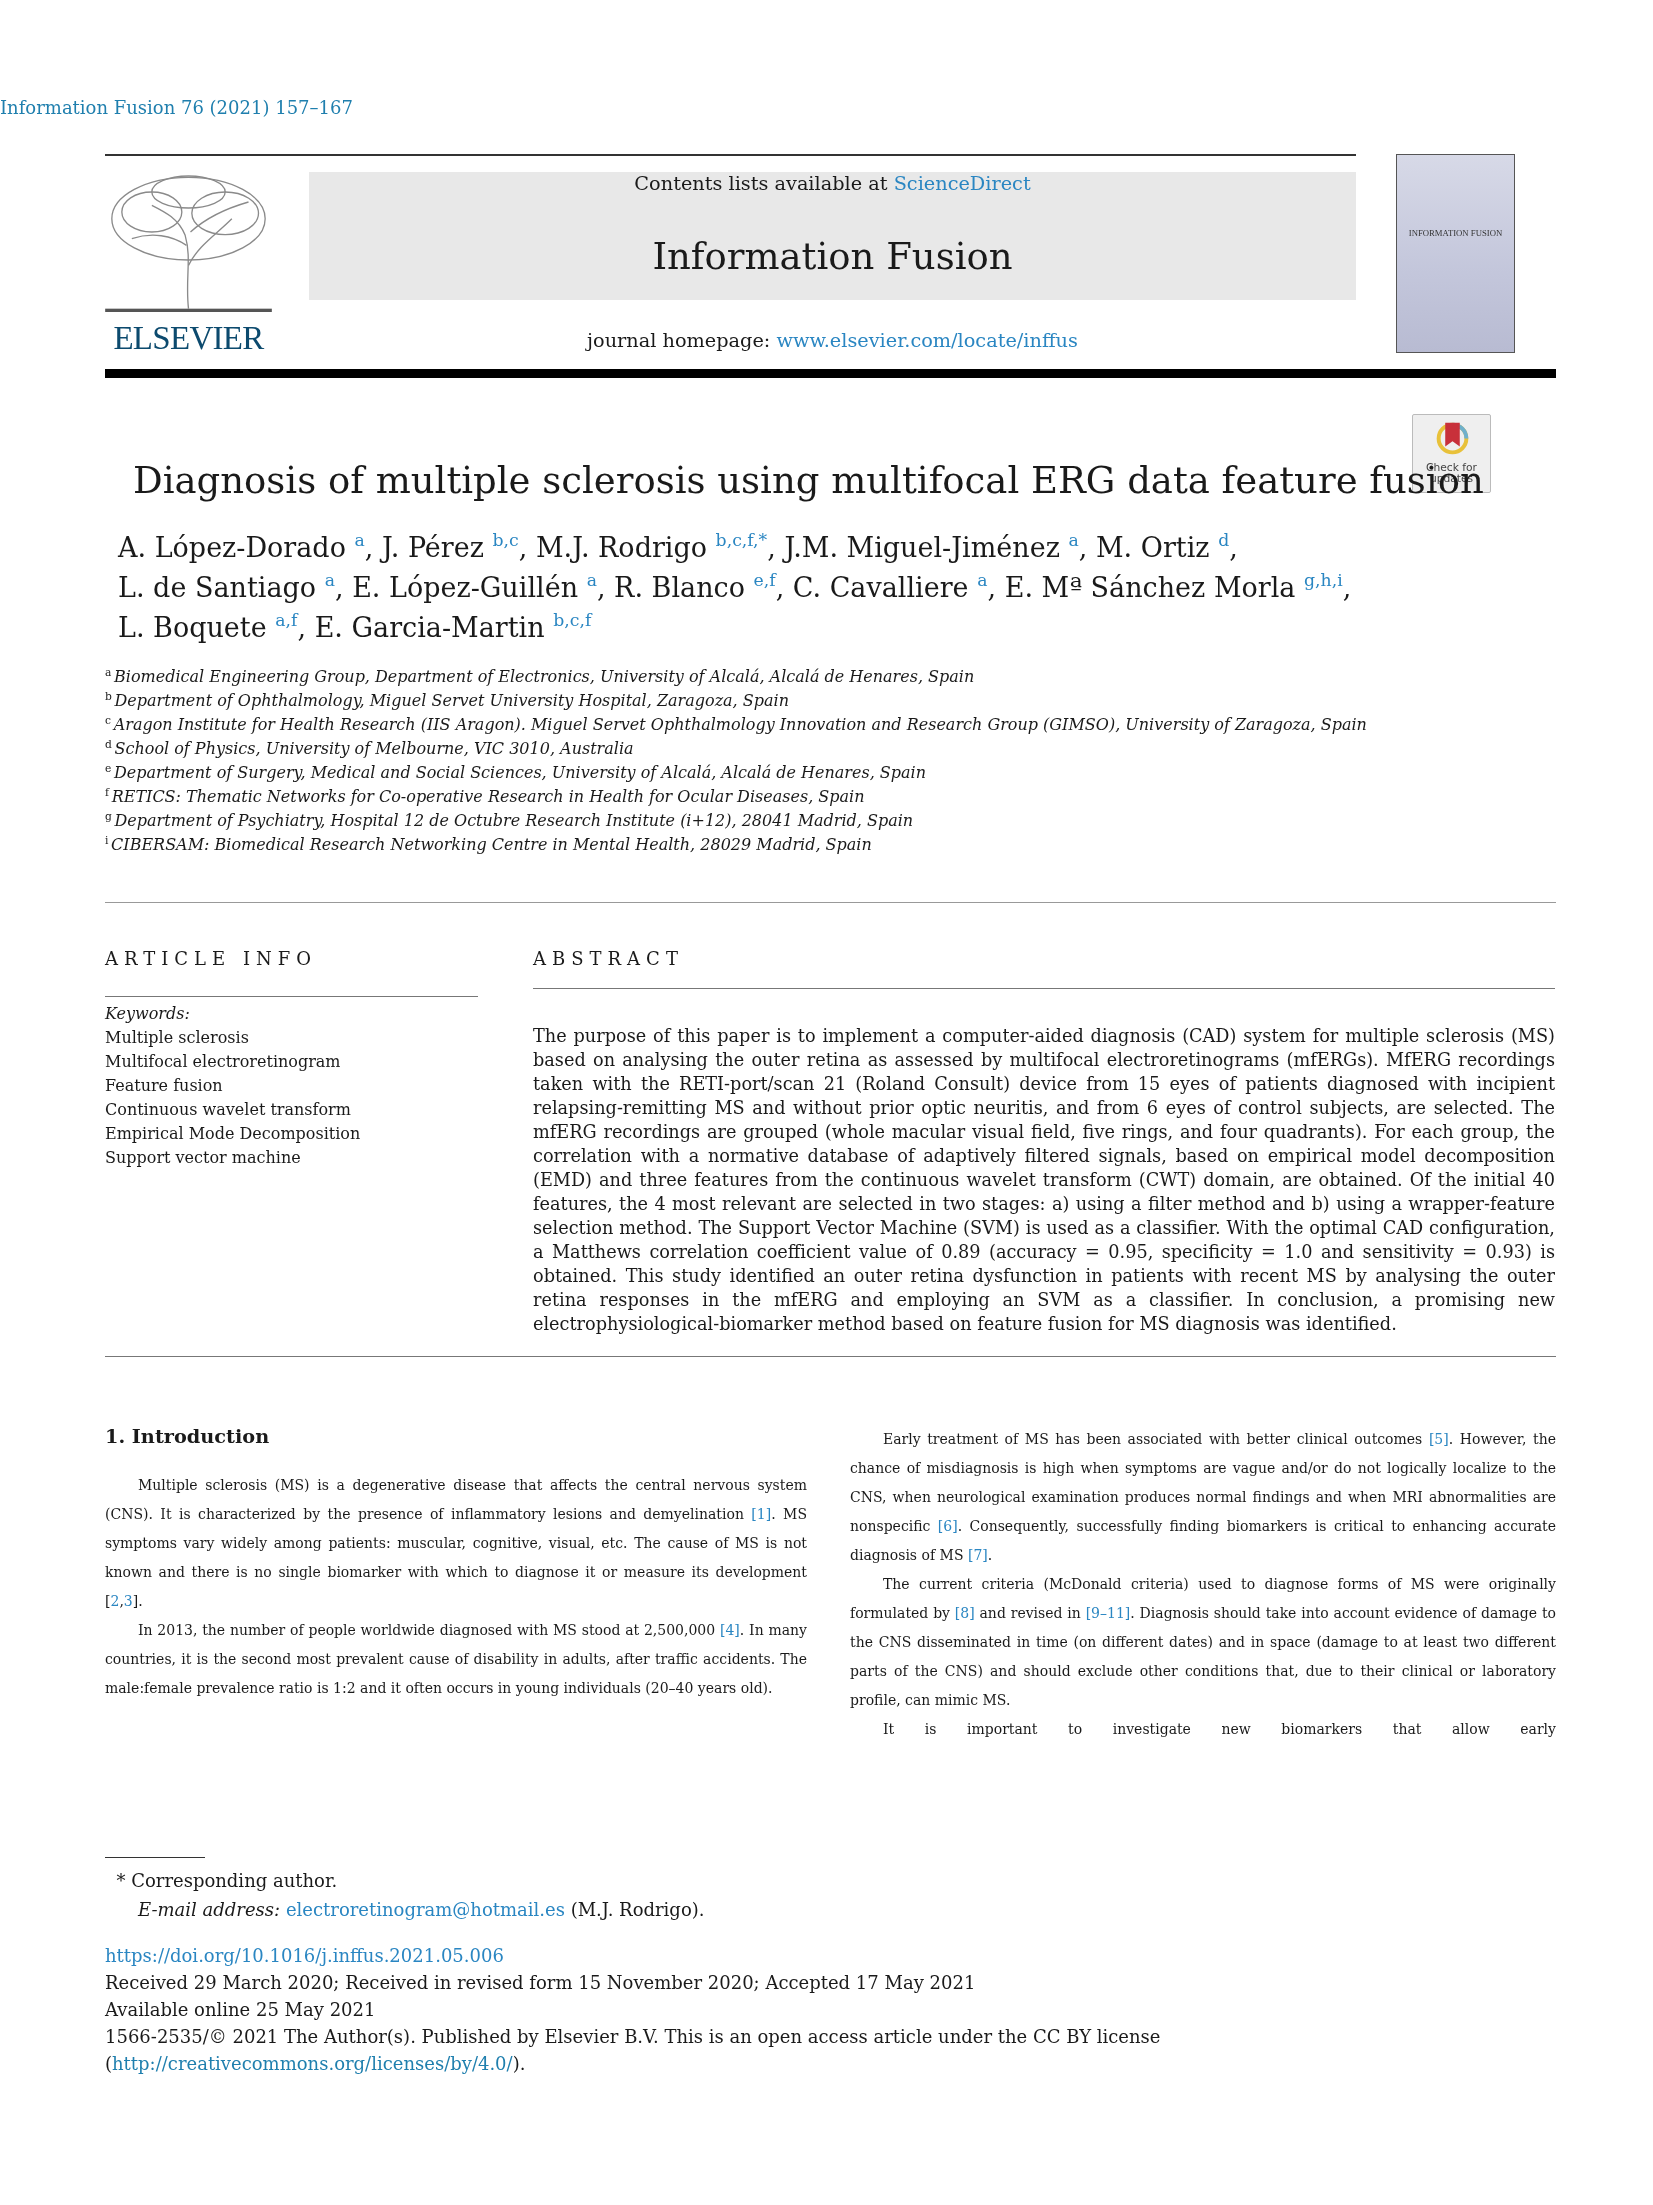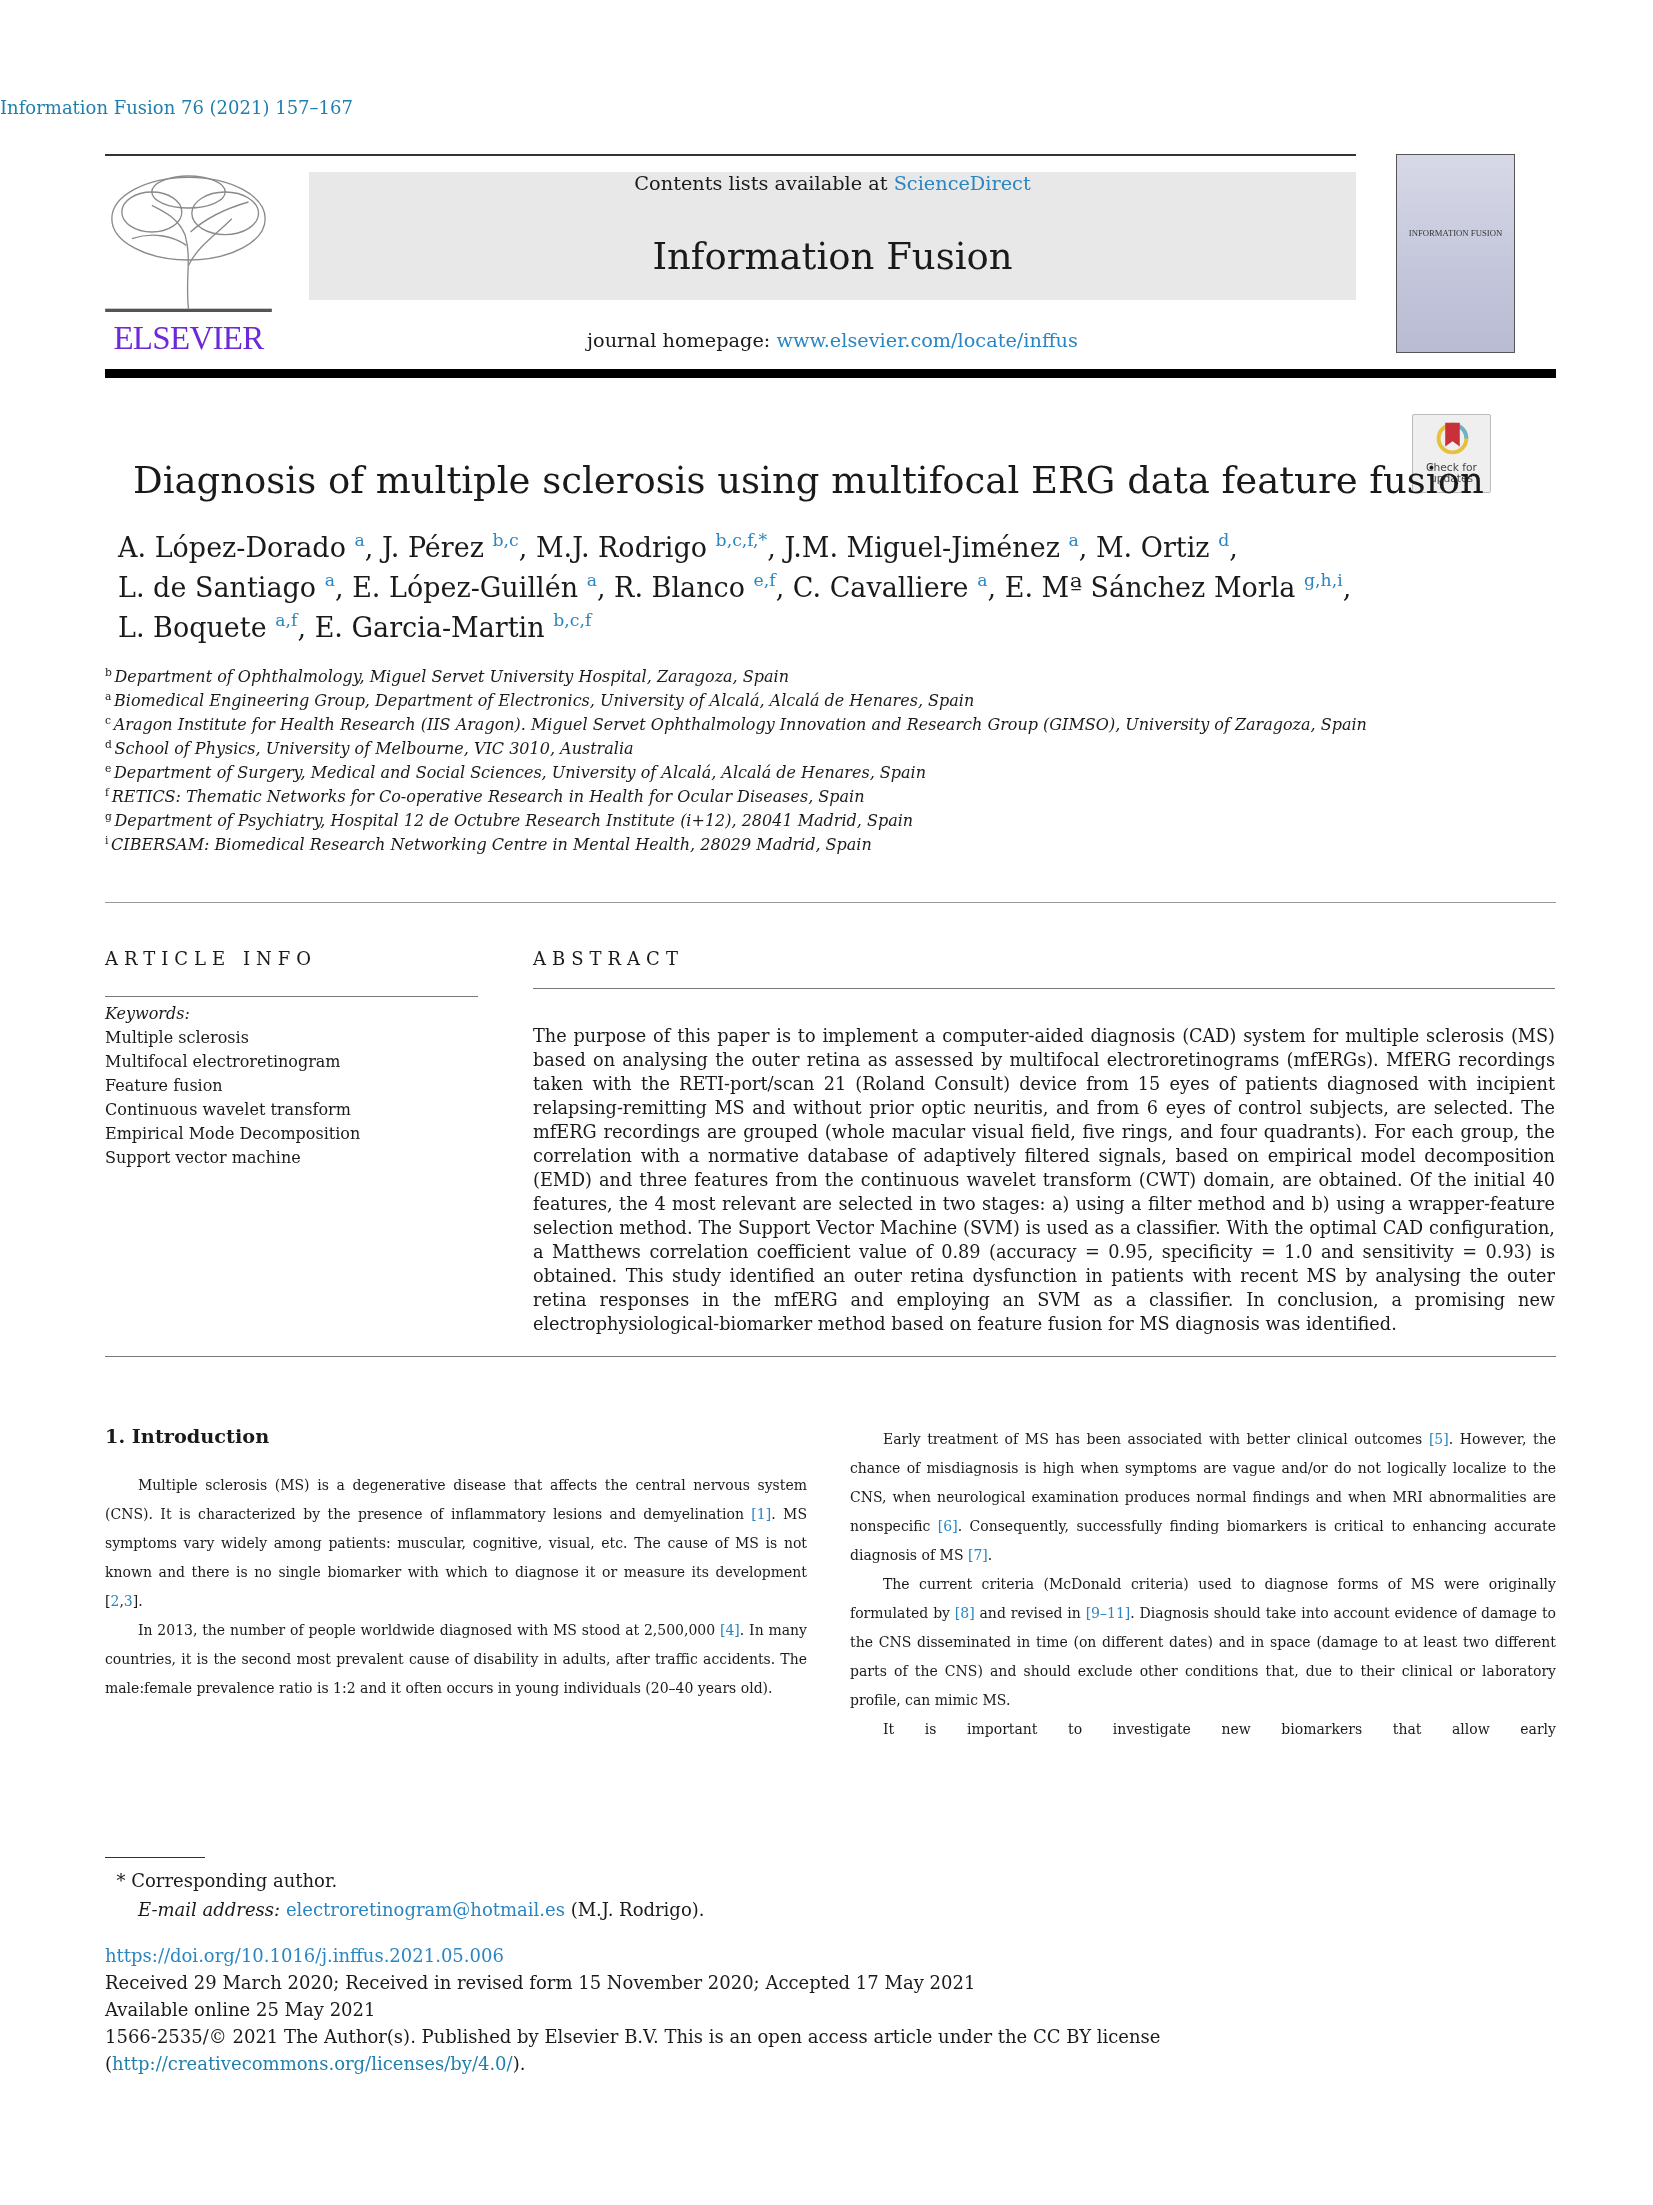--- a/index.html
+++ b/index.html
@@ -8,21 +8,21 @@
     font-family: "DejaVu Serif", "Liberation Serif", serif; color: #1a1a1a;
   }
   .abs { position: absolute; }
   .link { color: #2a86c2; }
   .citation-line { left: 0; width: 1654px; top: 97px; text-align: left; font-size: 18px; color: #1f7fae; }
   .top-rule { left: 105px; top: 154px; width: 1251px; height: 2px; background: #333; }
 
   .publisher-logo { left: 105px; top: 172px; width: 167px; height: 183px; }
   .tree { position: absolute; left: 0; top: 0; width: 167px; height: 140px; }
   .elsevier-word { position: absolute; left: 0; top: 148px; width: 167px; text-align: center;
-    font-size: 33px; color: #6d28d9; letter-spacing: -0.7px; font-family: "Liberation Serif", serif; }
+    font-size: 33px; color: #0c4a6e; letter-spacing: -0.7px; font-family: "Liberation Serif", serif; }
 
   .banner { left: 309px; top: 172px; width: 1047px; height: 128px; background: #e8e8e8; }
   .banner-contents { position: absolute; left: 0; width: 100%; top: 0px; text-align: center; font-size: 19.3px; }
   .banner-title { position: absolute; left: 0; width: 100%; top: 63px; text-align: center; font-size: 37px; }
   .banner-homepage { position: absolute; left: 0; width: 100%; top: 157px; text-align: center; font-size: 19.3px; }
 
   .cover { left: 1396px; top: 154px; width: 119px; height: 199px; background: linear-gradient(180deg,#d7d9e7 0%,#c3c6db 60%,#b8bbd2 100%); border: 1.3px solid #555; box-sizing: border-box; }
   .cover-text { position: absolute; left: 0; width: 100%; top: 73px; text-align: center; font-size: 8.7px; color: #333; font-family: "Liberation Serif", serif; }
   .thick-rule { left: 105px; top: 369px; width: 1451px; height: 9.3px; background: #000; }
 
@@ -114,22 +114,22 @@
   <span>L. de Santiago</span> <sup>a</sup>,
   <span>E. López-Guillén</span> <sup>a</sup>,
   <span>R. Blanco</span> <sup>e,f</sup>,
   <span>C. Cavalliere</span> <sup>a</sup>,
   <span>E. Mª Sánchez Morla</span> <sup>g,h,i</sup>,<br>
   <span>L. Boquete</span> <sup>a,f</sup>,
   <span>E. Garcia-Martin</span> <sup>b,c,f</sup>
 </div>
 
 <div class="abs affils">
+  <div><sup>a</sup><span>Biomedical Engineering Group, Department of Electronics, University of Alcalá, Alcalá de Henares, Spain</span></div>
   <div><sup>b</sup><span>Department of Ophthalmology, Miguel Servet University Hospital, Zaragoza, Spain</span></div>
-  <div><sup>a</sup><span>Biomedical Engineering Group, Department of Electronics, University of Alcalá, Alcalá de Henares, Spain</span></div>
   <div><sup>c</sup><span>Aragon Institute for Health Research (IIS Aragon). Miguel Servet Ophthalmology Innovation and Research Group (GIMSO), University of Zaragoza, Spain</span></div>
   <div><sup>d</sup><span>School of Physics, University of Melbourne, VIC 3010, Australia</span></div>
   <div><sup>e</sup><span>Department of Surgery, Medical and Social Sciences, University of Alcalá, Alcalá de Henares, Spain</span></div>
   <div><sup>f</sup><span>RETICS: Thematic Networks for Co-operative Research in Health for Ocular Diseases, Spain</span></div>
   <div><sup>g</sup><span>Department of Psychiatry, Hospital 12 de Octubre Research Institute (i+12), 28041 Madrid, Spain</span></div>
   <div><sup>i</sup><span>CIBERSAM: Biomedical Research Networking Centre in Mental Health, 28029 Madrid, Spain</span></div>
 </div>
 
 <div class="abs rule-thin" style="left:105px; top:902px; width:1451px; height:1.3px; background:#999;"></div>
 

